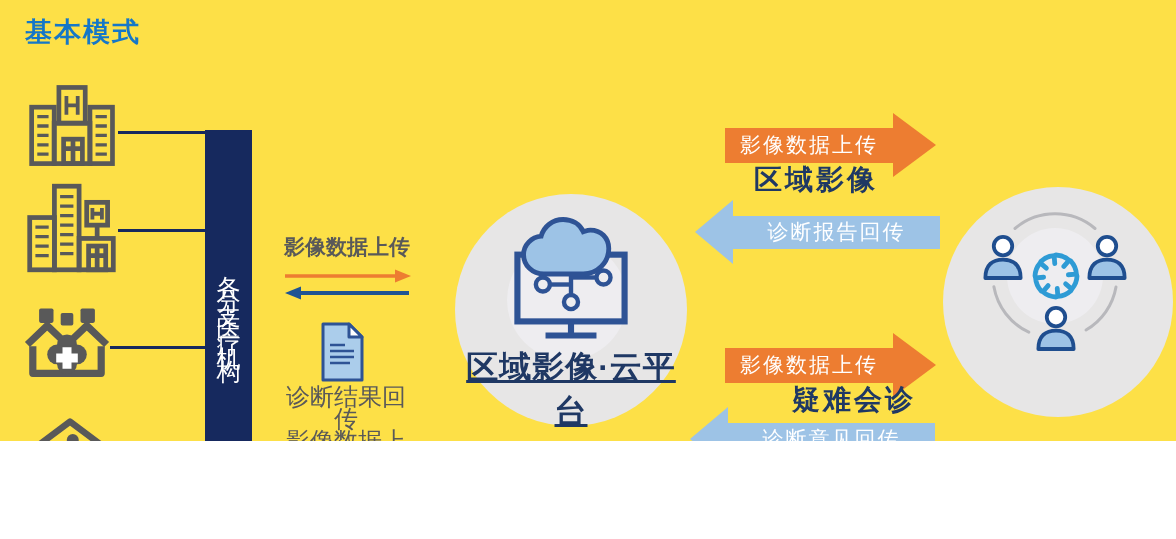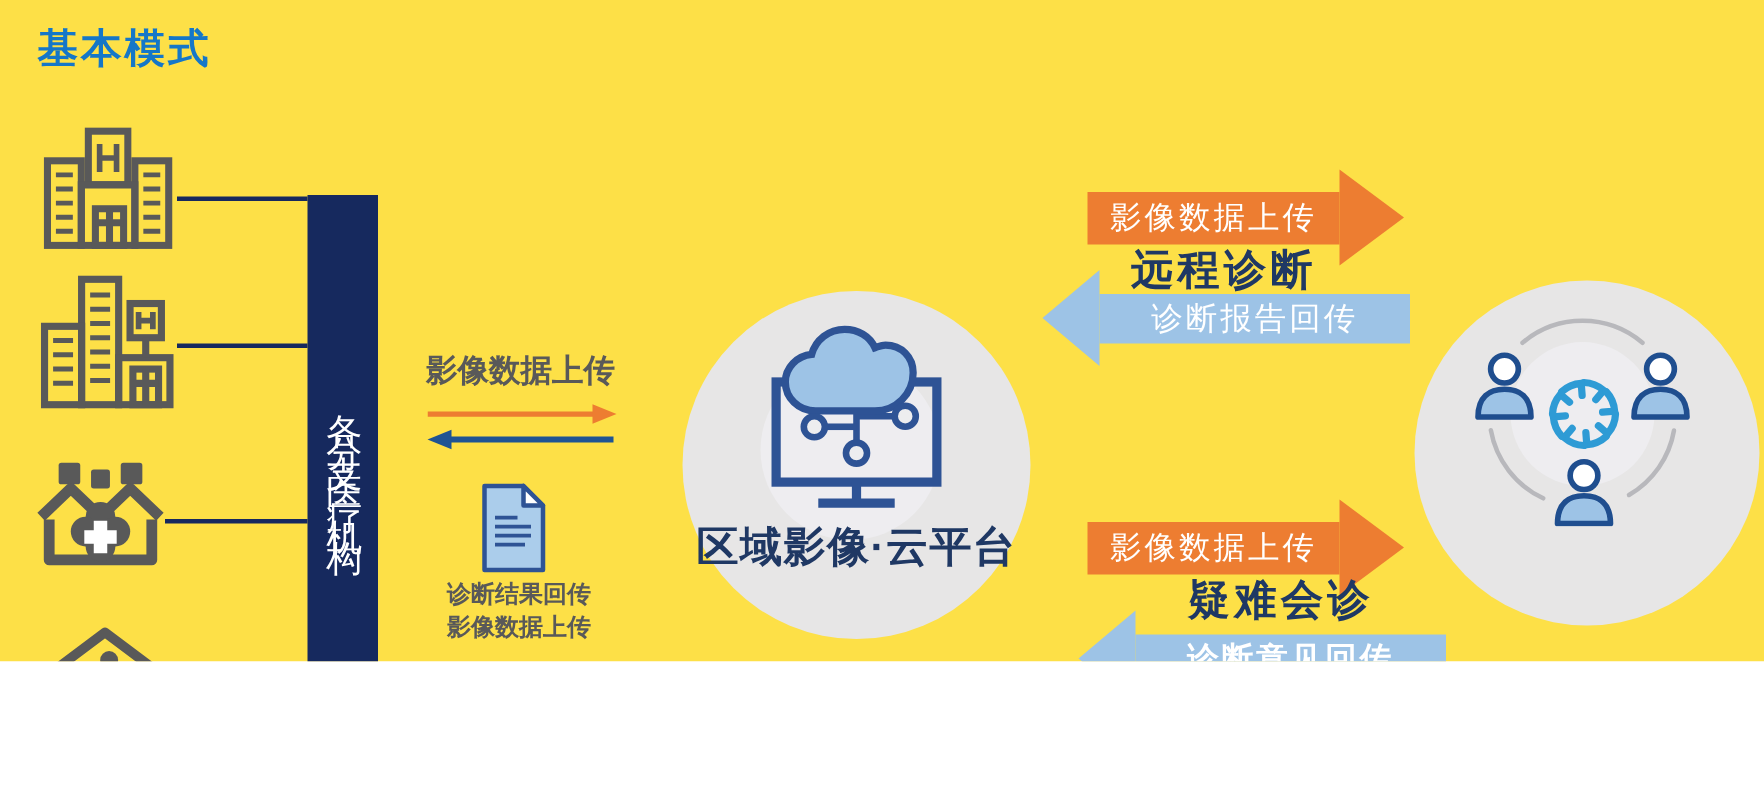--- a/index.html
+++ b/index.html
@@ -10,27 +10,27 @@
 
   
   .conn{position:absolute;height:3px;background:#16295E;}
   .org-bar{position:absolute;left:205px;top:130px;width:47px;height:352px;background:#16295E;
            display:flex;align-items:center;justify-content:center;}
   .org-bar span{writing-mode:vertical-rl;color:#ffffff;font-size:24px;letter-spacing:14px;line-height:1;}
 
   
   .mid-label{position:absolute;color:#595959;text-align:center;}
   .mid-upload{left:277px;top:233px;width:140px;font-size:21px;font-weight:600;}
-  .mid-return{left:276px;top:386px;width:140px;font-size:16px;font-weight:bold;line-height:22px;}
+  .mid-return{left:276px;top:386px;width:140px;font-size:24px;font-weight:normal;line-height:22px;}
 
   
   .big-circle{position:absolute;border-radius:50%;background:#E7E6E6;}
   .inner-glow{position:absolute;border-radius:50%;background:#EEEDF0;}
   .platform-label{position:absolute;left:0;top:152px;width:100%;text-align:center;
-                  font-size:28px;font-weight:bold;color:#1F3864;letter-spacing:1px;}
+                  font-size:32px;font-weight:bold;color:#1F3864;letter-spacing:1px;text-decoration:underline;}
 
   
   .big-arrow{position:absolute;display:flex;align-items:center;}
   .arrow-body{display:flex;align-items:center;justify-content:center;color:#ffffff;
               font-size:21px;letter-spacing:2px;white-space:nowrap;}
   .o-body{width:168px;height:35px;background:#ED7D31;}
   .o-head{width:0;height:0;border-top:32.5px solid transparent;border-bottom:32.5px solid transparent;
           border-left:43px solid #ED7D31;}
   .b-body{width:207px;height:33px;background:#9DC3E6;}
   .b-head{width:0;height:0;border-top:32px solid transparent;border-bottom:32px solid transparent;
@@ -185,32 +185,32 @@
         <circle cx="122" cy="70" r="8" fill="#EDEDEF" stroke="#2E5395" stroke-width="5"></circle>
       </svg>
     </div>
     <div class="platform-label">区域影像·云平台</div>
   </div>
 
   <div class="big-arrow" style="left:725px;top:113px;">
     <div class="arrow-body o-body">影像数据上传</div>
     <div class="o-head"></div>
   </div>
-  <div class="flow-title" style="left:716px;top:164px;">远程诊断</div>
-  <div class="big-arrow" style="left:695px;top:180px;">
+  <div class="flow-title" style="left:716px;top:164px;">区域影像</div>
+  <div class="big-arrow" style="left:695px;top:200px;">
     <div class="b-head"></div>
     <div class="arrow-body b-body">诊断报告回传</div>
   </div>
 
   <div class="big-arrow" style="left:725px;top:333px;">
     <div class="arrow-body o-body">影像数据上传</div>
     <div class="o-head"></div>
   </div>
   <div class="flow-title" style="left:716px;top:384px;text-align:right;">疑难会诊</div>
-  <div class="big-arrow" style="left:719px;top:407px;font-weight:bold;">
+  <div class="big-arrow" style="left:690px;top:407px;">
     <div class="b-head"></div>
     <div class="arrow-body b-body">诊断意见回传</div>
   </div>
 
   <div class="big-circle" style="left:943px;top:187px;width:230px;height:230px;">
     <div class="inner-glow" style="left:64px;top:41px;width:96px;height:96px;"></div>
     <svg class="abs" style="left:0;top:0;" width="230" height="230" viewBox="0 0 230 230">
       <g fill="none" stroke="#B8B8BC" stroke-width="3" stroke-linecap="round">
         <path d="M72 41.5 A62 62 0 0 1 152 41.5"></path>
         <path d="M173 100 A62 62 0 0 1 143 143"></path>

